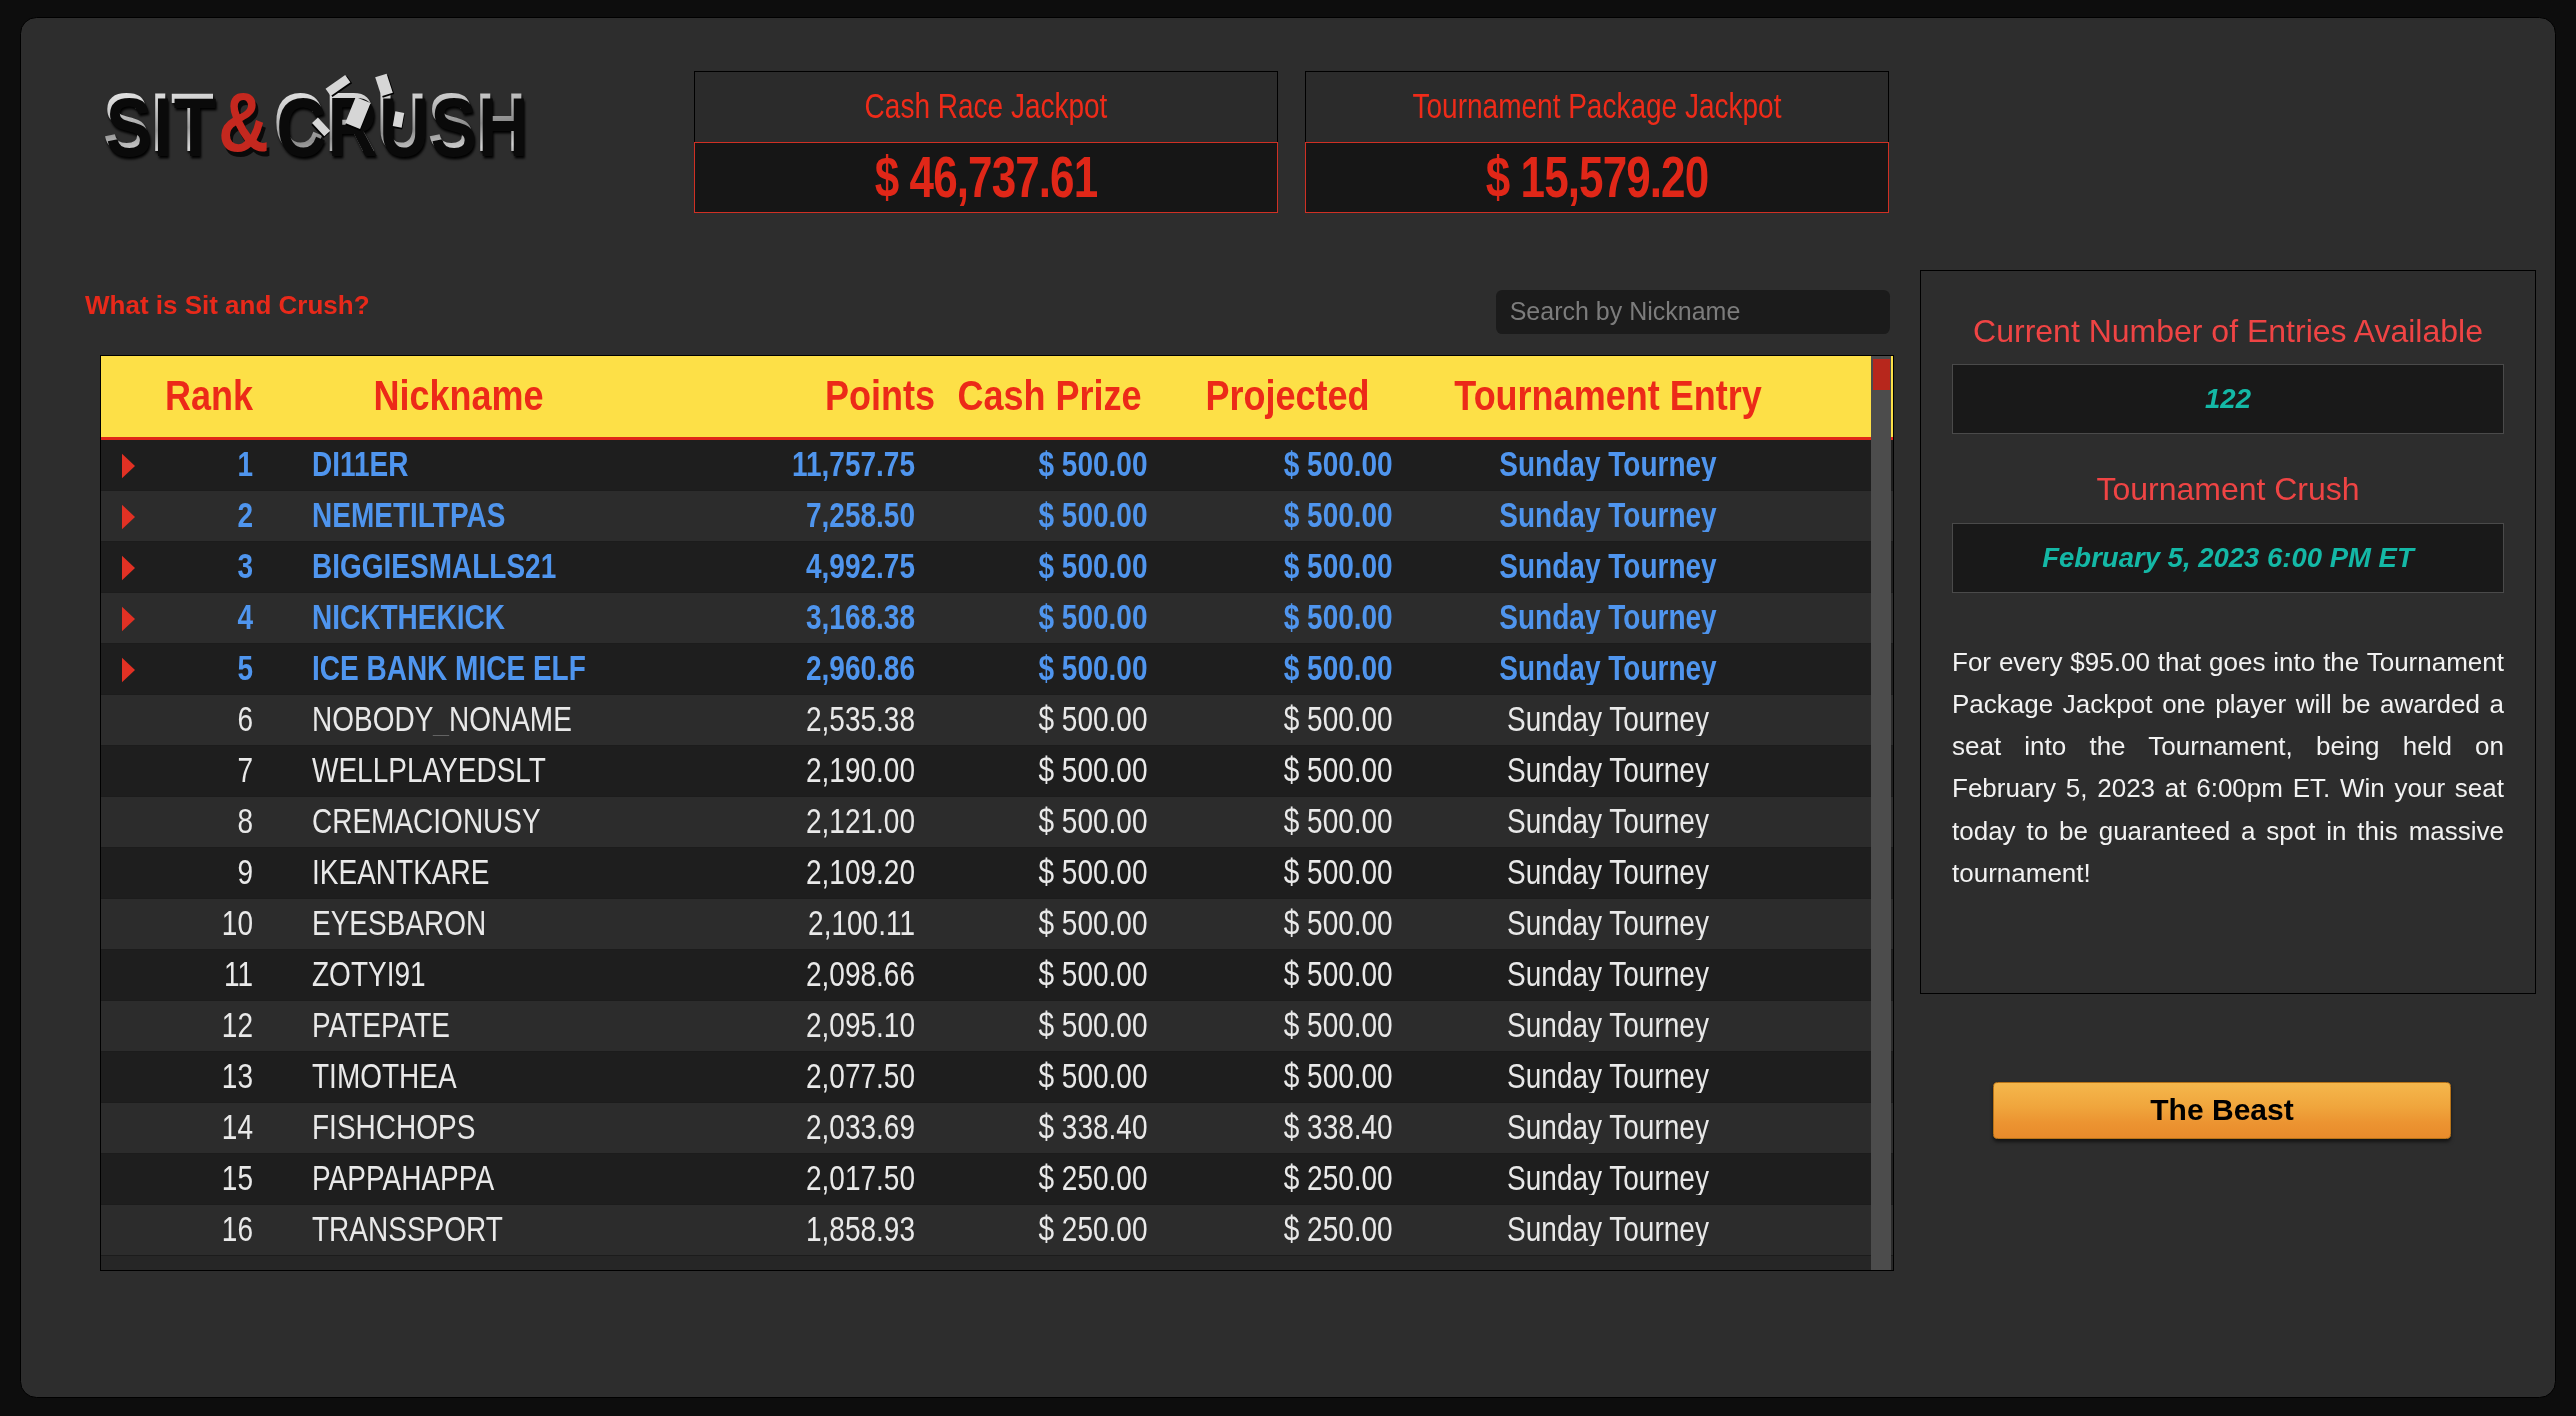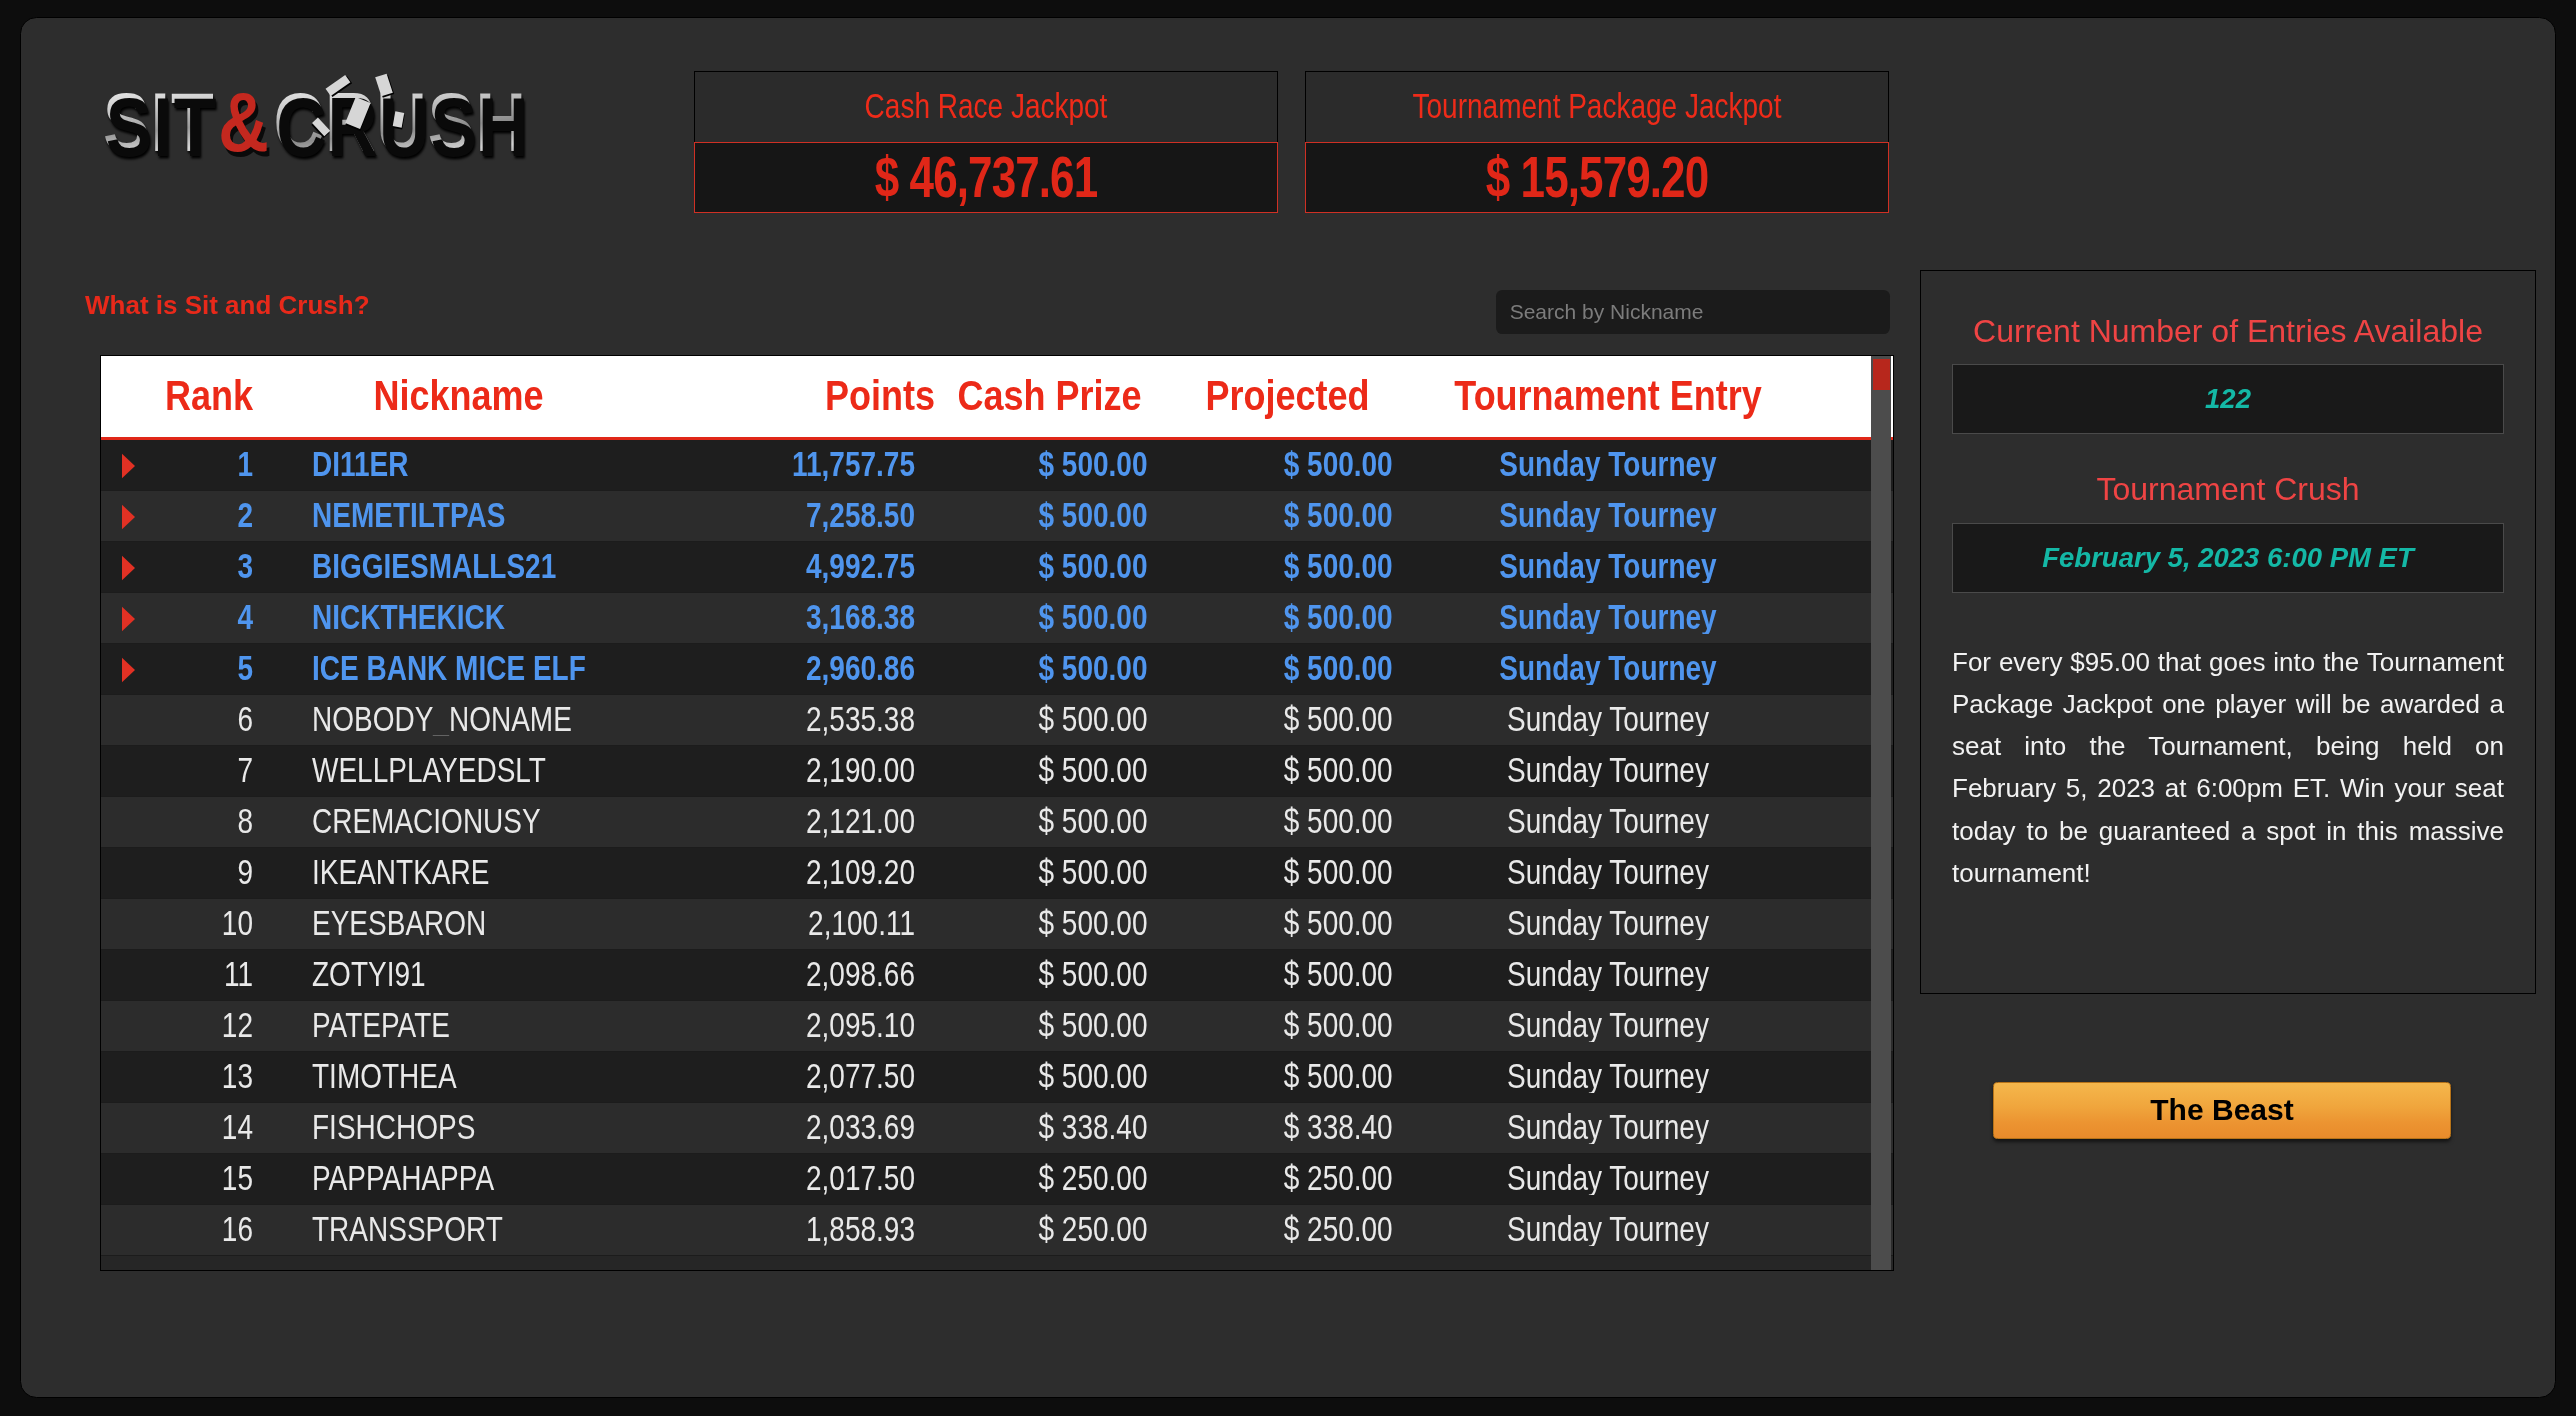--- a/index.html
+++ b/index.html
@@ -142,21 +142,21 @@
   #search-input {
     position: absolute;
     left: 1475px;
     top: 272px;
     width: 394px;
     height: 44px;
     background: #1b1b1b;
     border: none;
     border-radius: 6.4px;
     color: #14b8a6;
-    font-size: 21px;
+    font-size: 25px;
     font-family: "Liberation Sans", sans-serif;
     padding: 0 13.7px;
     box-sizing: border-box;
     outline: none;
   }
   #search-input::placeholder { color: #7c7c7c; }
 
   
   #leaderboard {
     position: absolute;
@@ -166,21 +166,21 @@
     height: 916px;
     background: #262626;
     border: 1.8px solid #000;
     box-sizing: border-box;
     overflow: hidden;
   }
 
   #lb-head {
     position: relative;
     height: 84px;
-    background: #ffffff;
+    background: #fde047;
     border-bottom: 3.7px solid #e02718;
     box-sizing: border-box;
   }
   .hrow { display: flex; align-items: center; height: 100%; }
   .hcell {
     color: #ec2a18;
     font-size: 36px;
     font-weight: bold;
     text-align: center;
     box-sizing: border-box;

